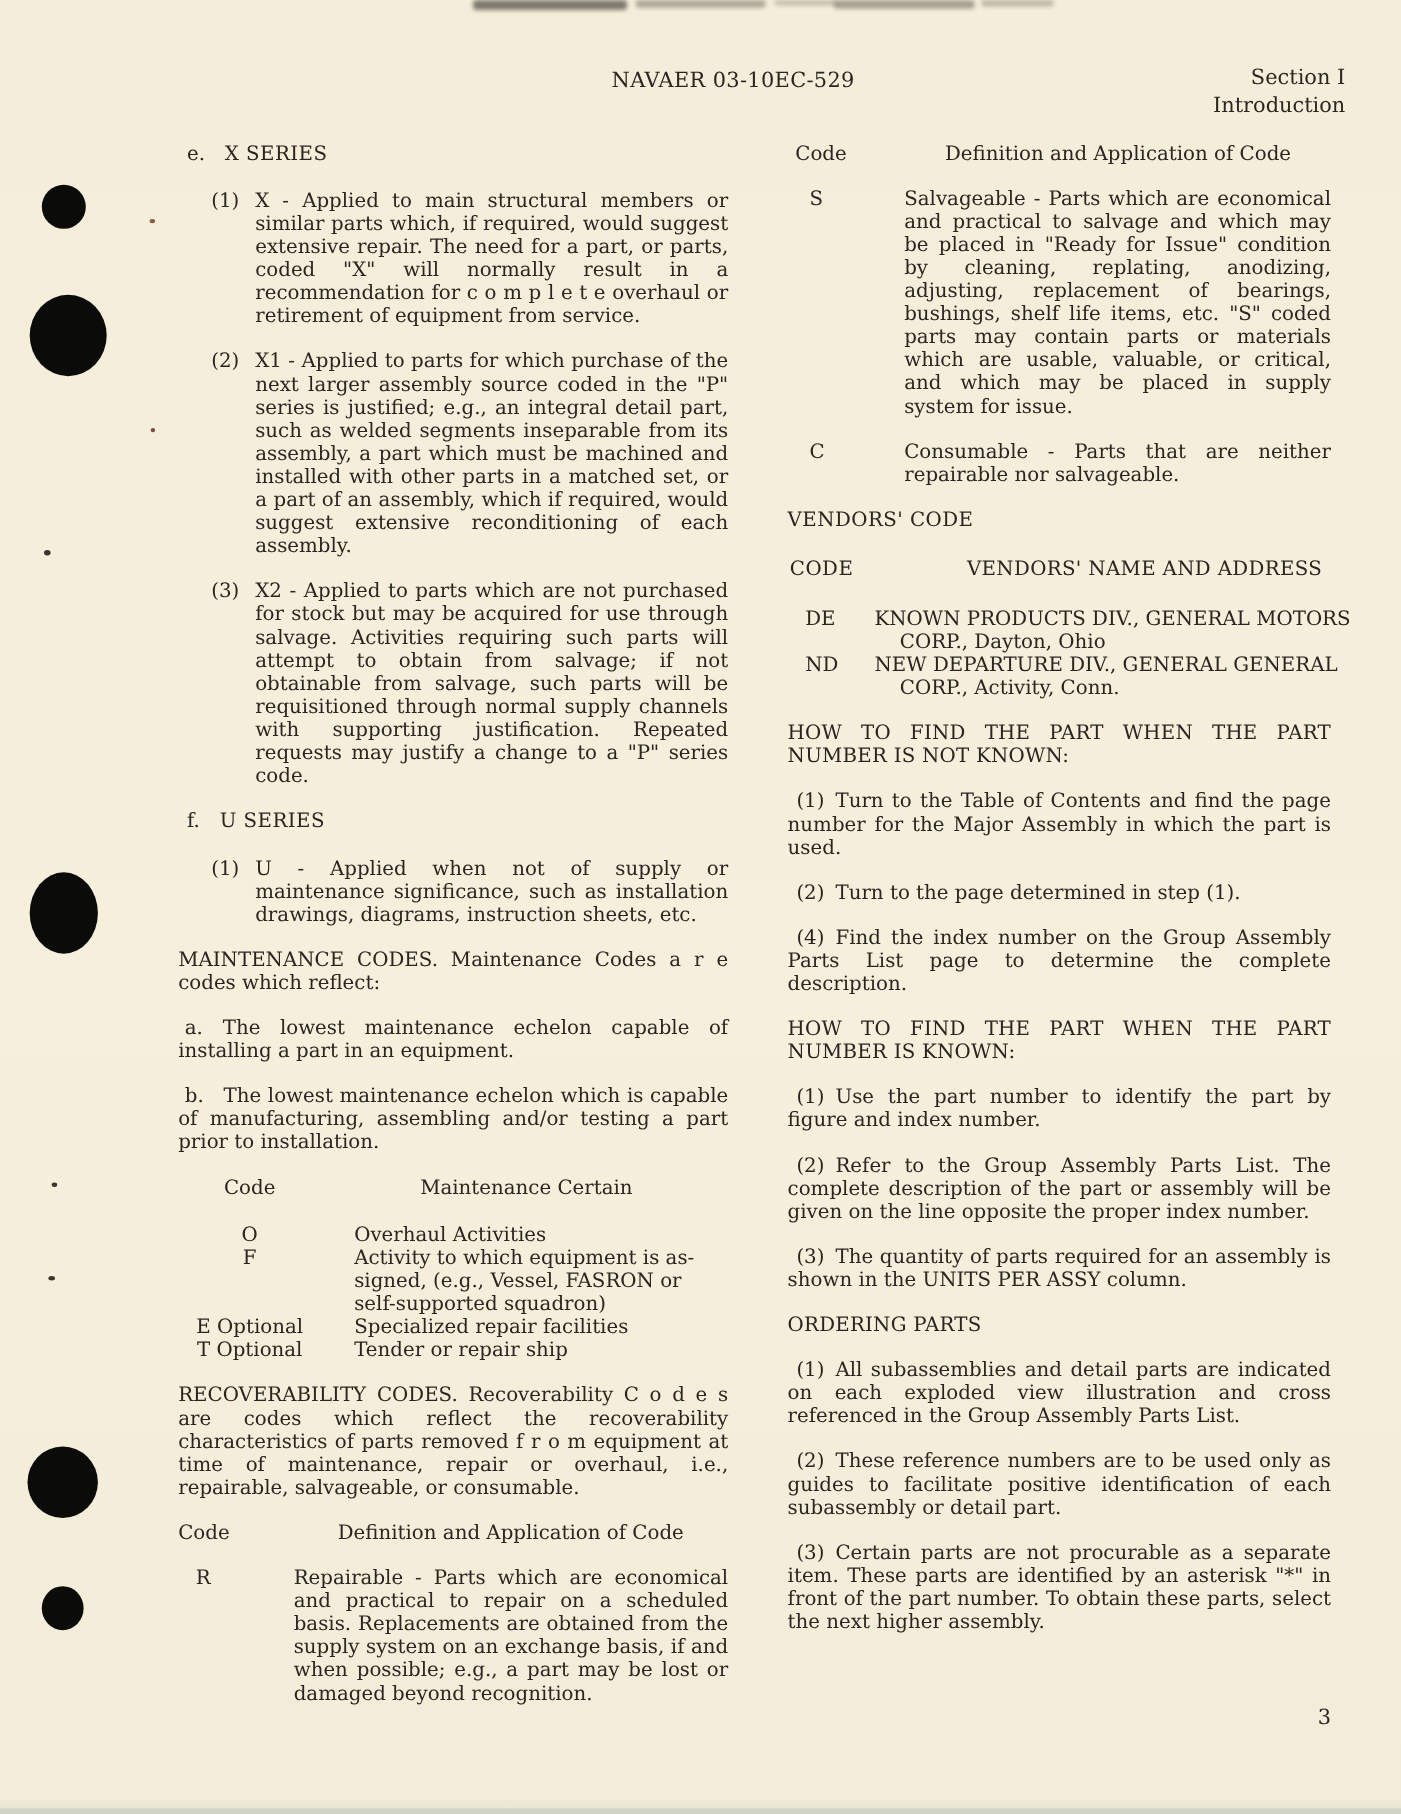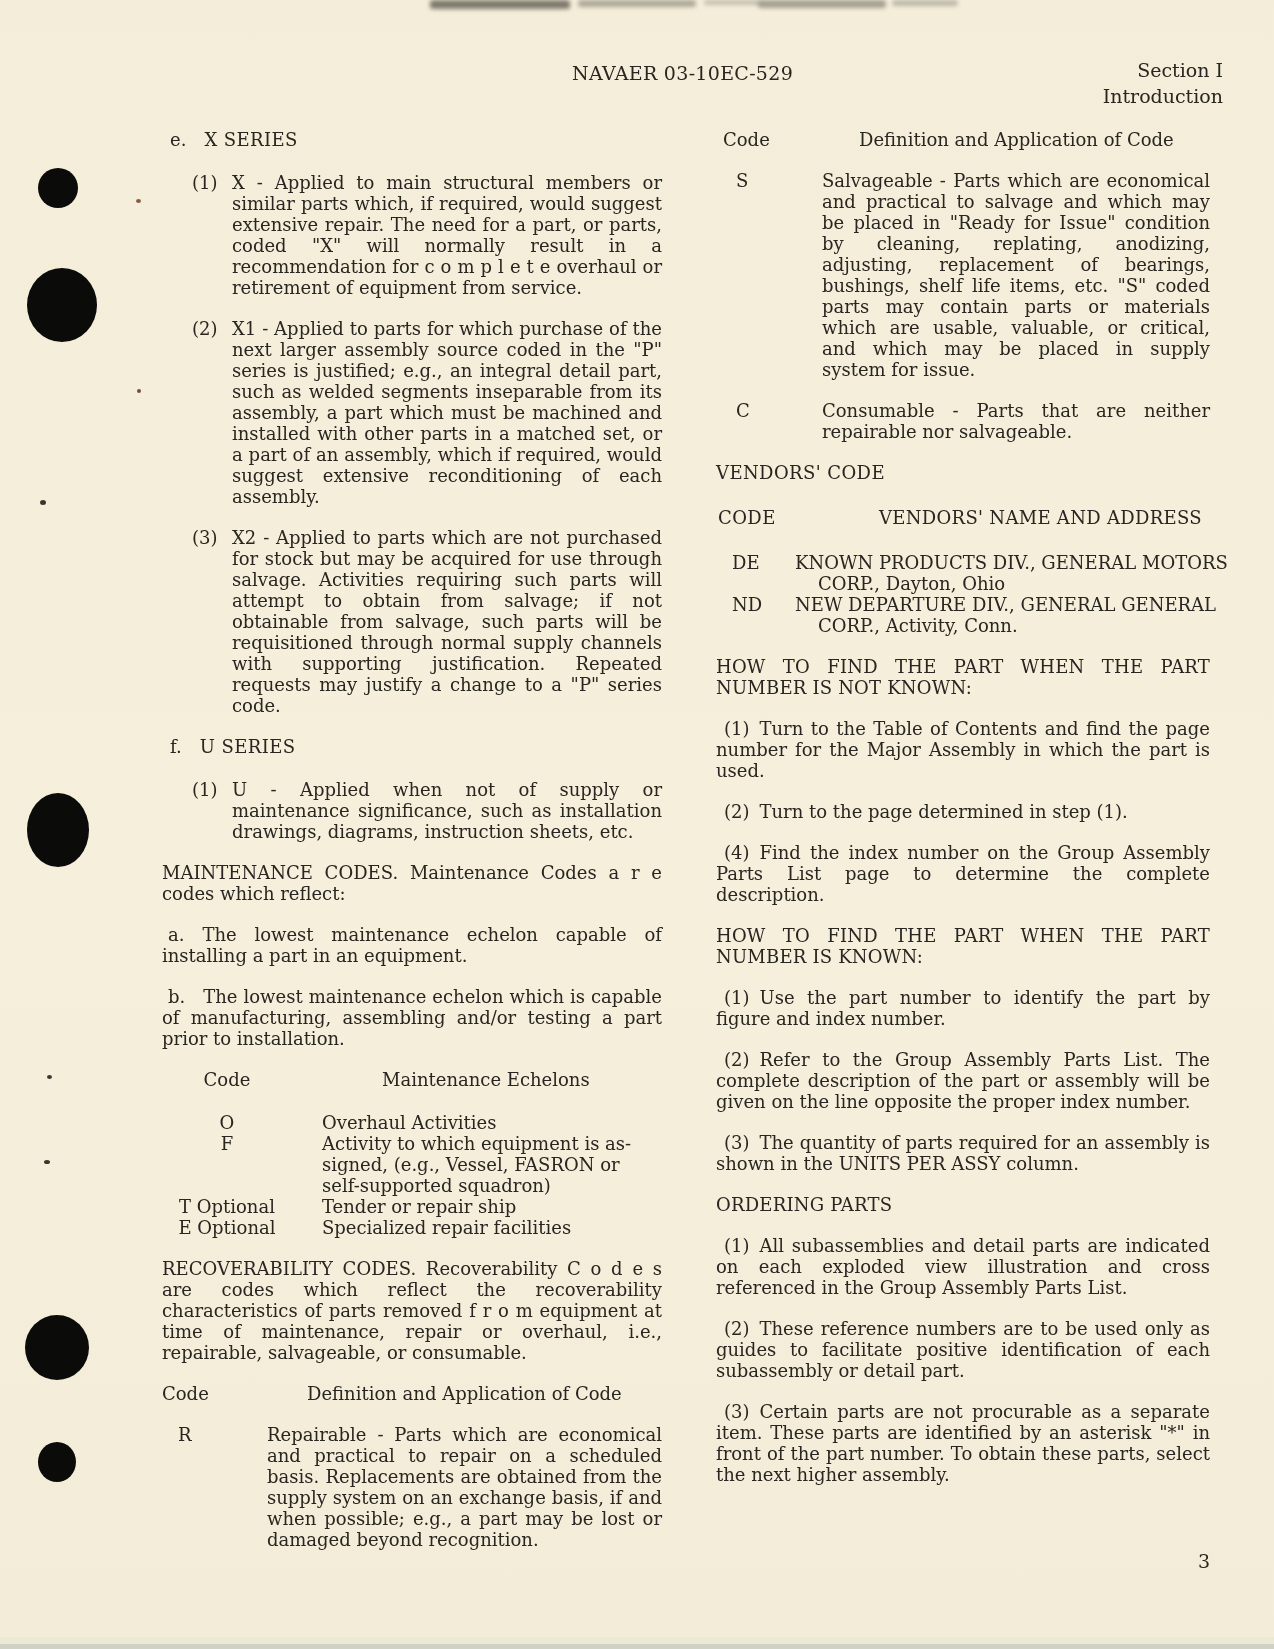--- a/index.html
+++ b/index.html
@@ -3,21 +3,21 @@
 <meta charset="utf-8">
 <style>
   html,body{margin:0;padding:0;background:#888;}
   .page{
     position:relative;width:1274px;height:1649px;margin:0 auto;
     background:linear-gradient(180deg,#f3edd9 0%,#f5efdc 55%,#f2ecd8 100%);
     font-family:"DejaVu Serif","Liberation Serif",serif;
     color:#292520;overflow:hidden;
   }
   
-  .doc-num{position:absolute;top:62px;left:572px;width:270px;font-size:19px;letter-spacing:.3px;}
+  .doc-num{position:absolute;top:62px;left:556px;width:270px;font-size:19px;letter-spacing:.3px;}
   .section-block{position:absolute;top:57px;right:51px;text-align:right;font-size:19px;line-height:26px;}
   
   .col{position:absolute;top:129px;font-size:18px;line-height:21px;text-align:left;}
   .col-left{left:162px;width:500px;}
   .col-right{left:716px;width:494px;}
   p{margin:0 0 20px 0;}
   .justify{text-align:justify;}
   
   .sec-head{margin:0 0 22px 0;}
   .sec-head .lbl{margin-left:8px;}
@@ -151,39 +151,39 @@
     <p class="justify">
       <span class="ab-num">a.</span><span>The lowest maintenance echelon capable of installing a part in an equipment.</span>
     </p>
     <p class="justify">
       <span class="ab-num">b.</span><span>The lowest maintenance echelon which is capable of manufacturing, assembling and/or testing a part prior to installation.</span>
     </p>
 
     <div class="mtable">
       <div class="mhead">
         <span class="mc">Code</span>
-        <span class="md">Maintenance Echelons</span>
+        <span class="md">Maintenance Certain</span>
       </div>
       <div class="mrow">
         <span class="mc">O</span>
         <span class="md">Overhaul Activities</span>
       </div>
       <div class="mrow">
         <span class="mc">F</span>
         <span class="md">Activity to which equipment is as-
 signed, (e.g., Vessel, FASRON or
 self-supported squadron)</span>
       </div>
       <div class="mrow">
+        <span class="mc">E Optional</span>
+        <span class="md">Specialized repair facilities</span>
+      </div>
+      <div class="mrow">
         <span class="mc">T Optional</span>
         <span class="md">Tender or repair ship</span>
-      </div>
-      <div class="mrow">
-        <span class="mc">E Optional</span>
-        <span class="md">Specialized repair facilities</span>
       </div>
     </div>
 
     <p class="justify">RECOVERABILITY CODES.  Recoverability C o d e s are codes which reflect the recoverability characteristics of parts removed f r o m equipment at time of maintenance, repair or overhaul, i.e., repairable, salvageable, or consumable.</p>
 
     <div class="lthead">
       <span class="c1">Code</span>
       <span class="c2">Definition and Application of Code</span>
     </div>
     <div class="ltrow">

